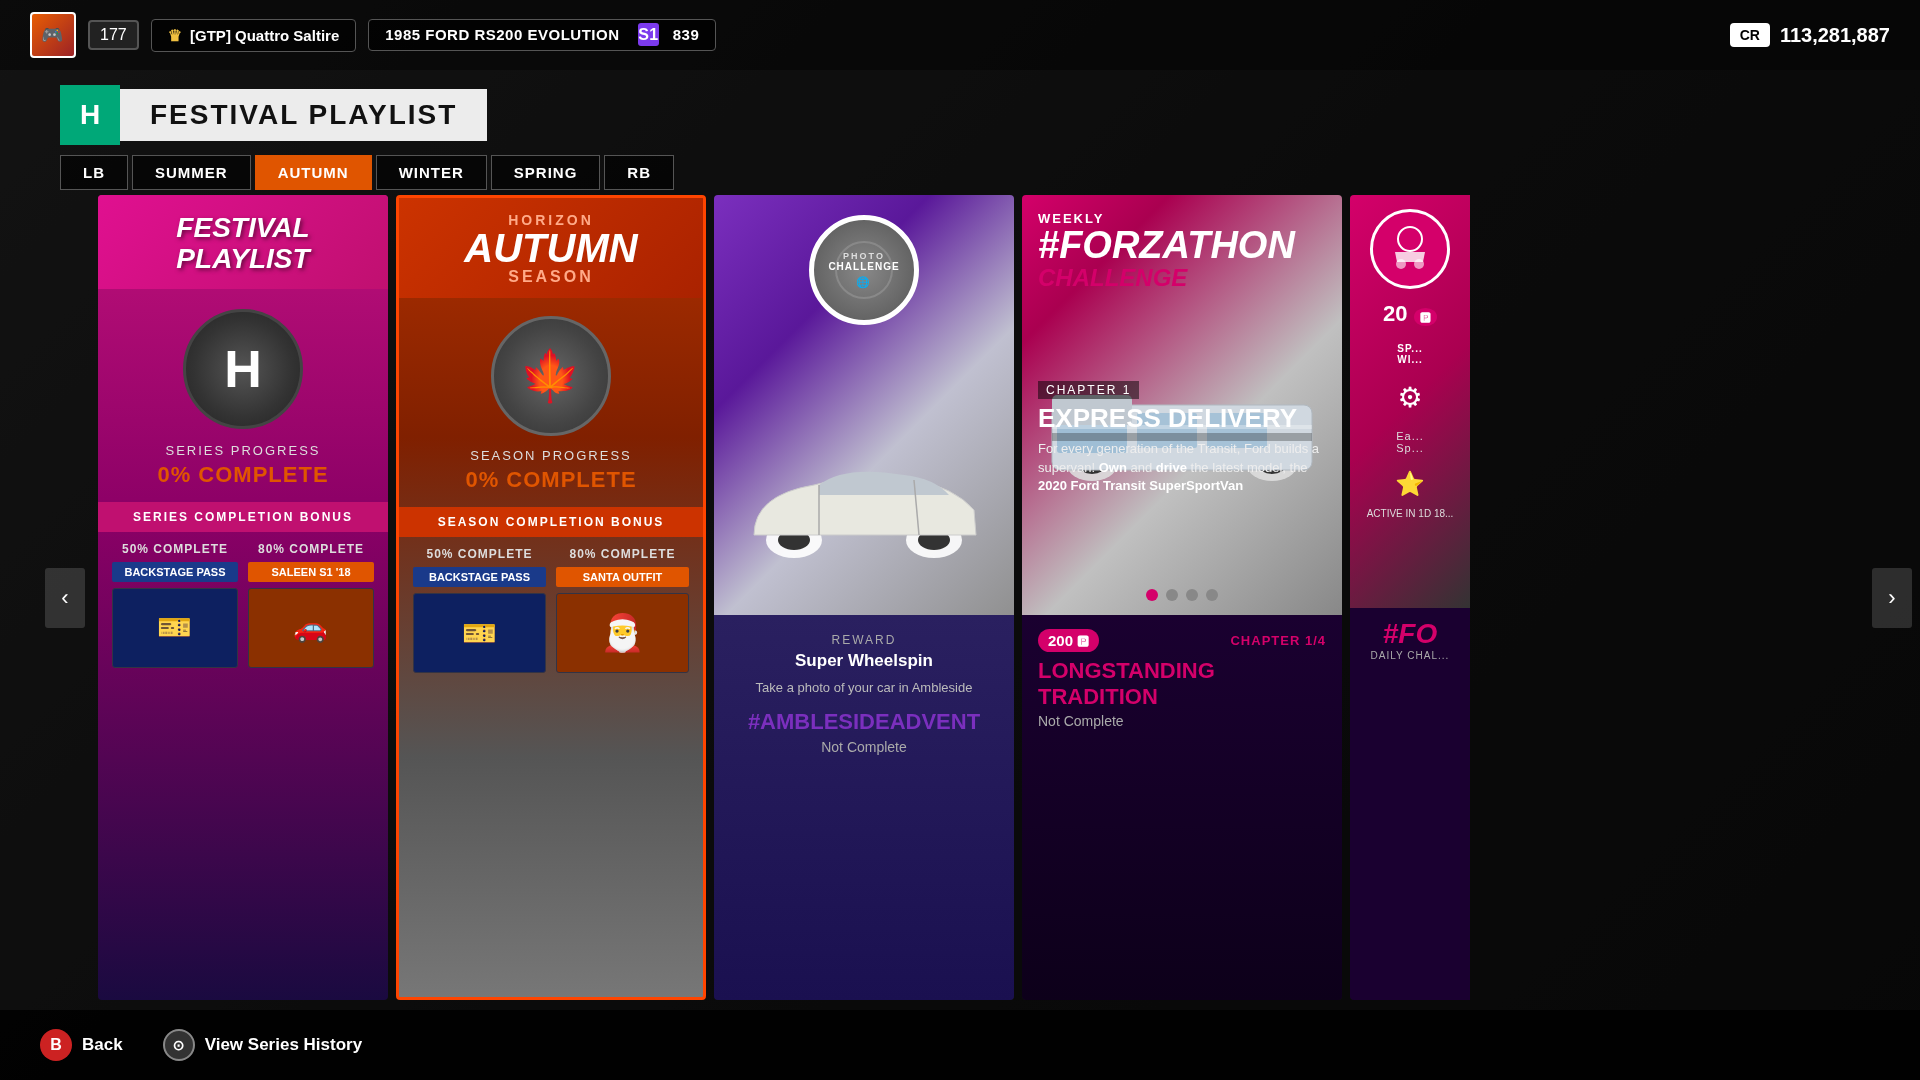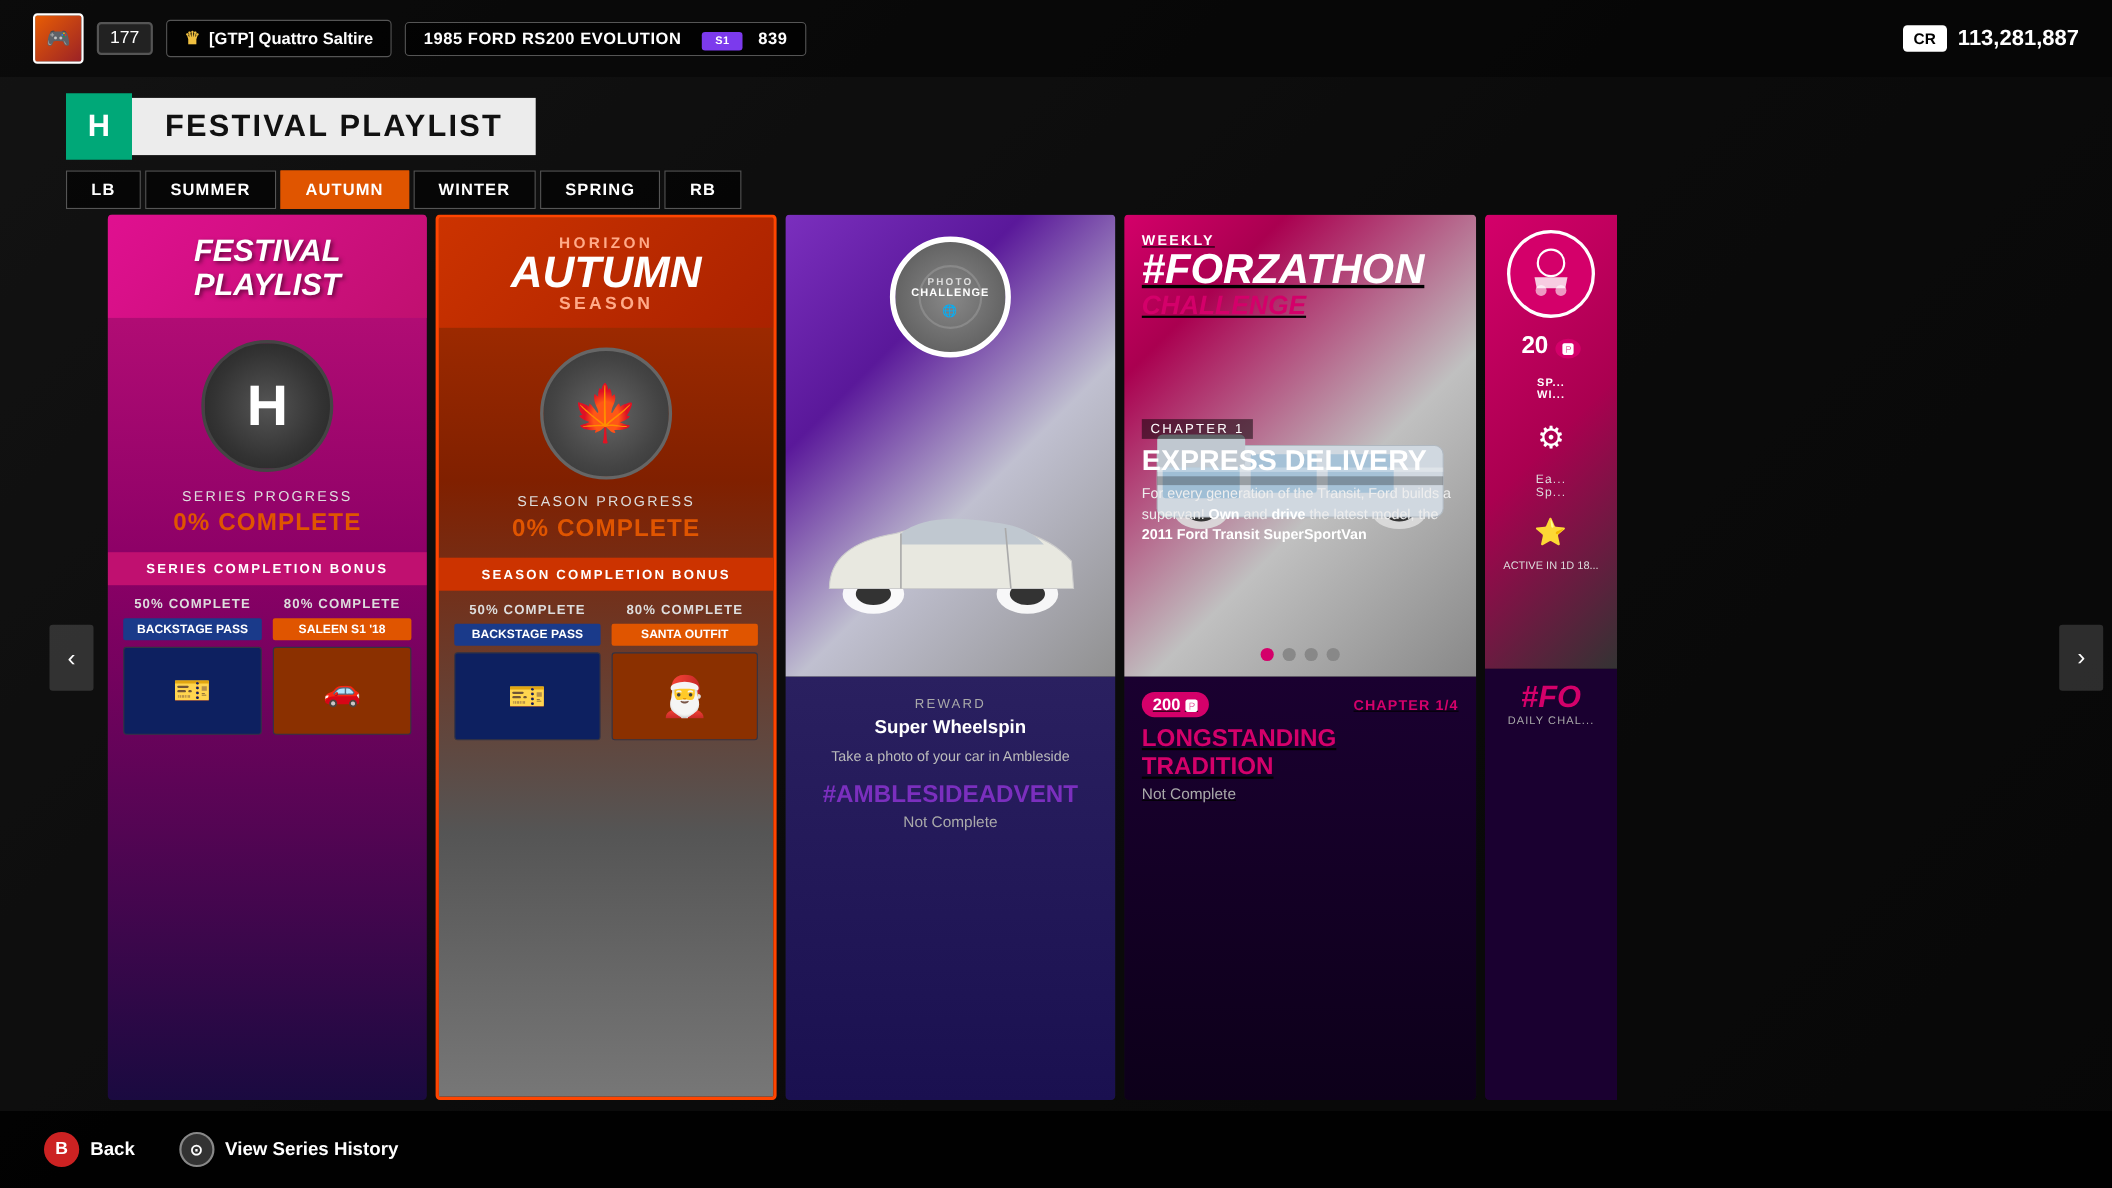--- a/index.html
+++ b/index.html
@@ -86,23 +86,23 @@
       color: #fff;
       padding: 6px 16px;
       border-radius: 4px;
       font-size: 15px;
       font-weight: bold;
       letter-spacing: 0.5px;
     }
     .s1-badge {
       background: #7c3aed;
       color: #fff;
-      font-size: 10px;
-      font-weight: bold;
-      padding: 3px 12px;
+      font-size: 16px;
+      font-weight: bold;
+      padding: 3px 0;
       border-radius: 3px;
     }
     .cr-score {
       display: flex;
       align-items: center;
       gap: 10px;
     }
     .cr-badge {
       background: #fff;
       color: #000;
@@ -499,21 +499,20 @@
 
     
     .card-forzathon {
       width: 320px;
       background: #111;
       border-radius: 4px;
       overflow: hidden;
       display: flex;
       flex-direction: column;
       flex-shrink: 0;
-      text-decoration: underline;
     }
     .forzathon-top {
       height: 420px;
       background: linear-gradient(135deg, #d4006a 0%, #aa0050 20%, #c0c0c0 60%, #888 100%);
       position: relative;
       padding: 16px;
     }
     .forzathon-weekly {
       font-size: 13px;
       font-weight: 900;
@@ -919,21 +918,21 @@
         </div>
         <div class="forzathon-chapter">
           <div class="chapter-label">CHAPTER 1</div>
           <div class="chapter-title">EXPRESS DELIVERY</div>
           <div class="chapter-desc">
             <span>For every generation of the Transit, Ford builds a supervan! </span>
             <strong>Own</strong>
             <span> and </span>
             <strong>drive</strong>
             <span> the latest model, the </span>
-            <strong>2011 Ford Transit SuperSportVan</strong>
+            <strong>2020 Ford Transit SuperSportVan</strong>
           </div>
         </div>
         <div class="dots">
           <div class="dot active"></div>
           <div class="dot"></div>
           <div class="dot"></div>
           <div class="dot"></div>
         </div>
       </div>
       <div class="forzathon-bottom">

